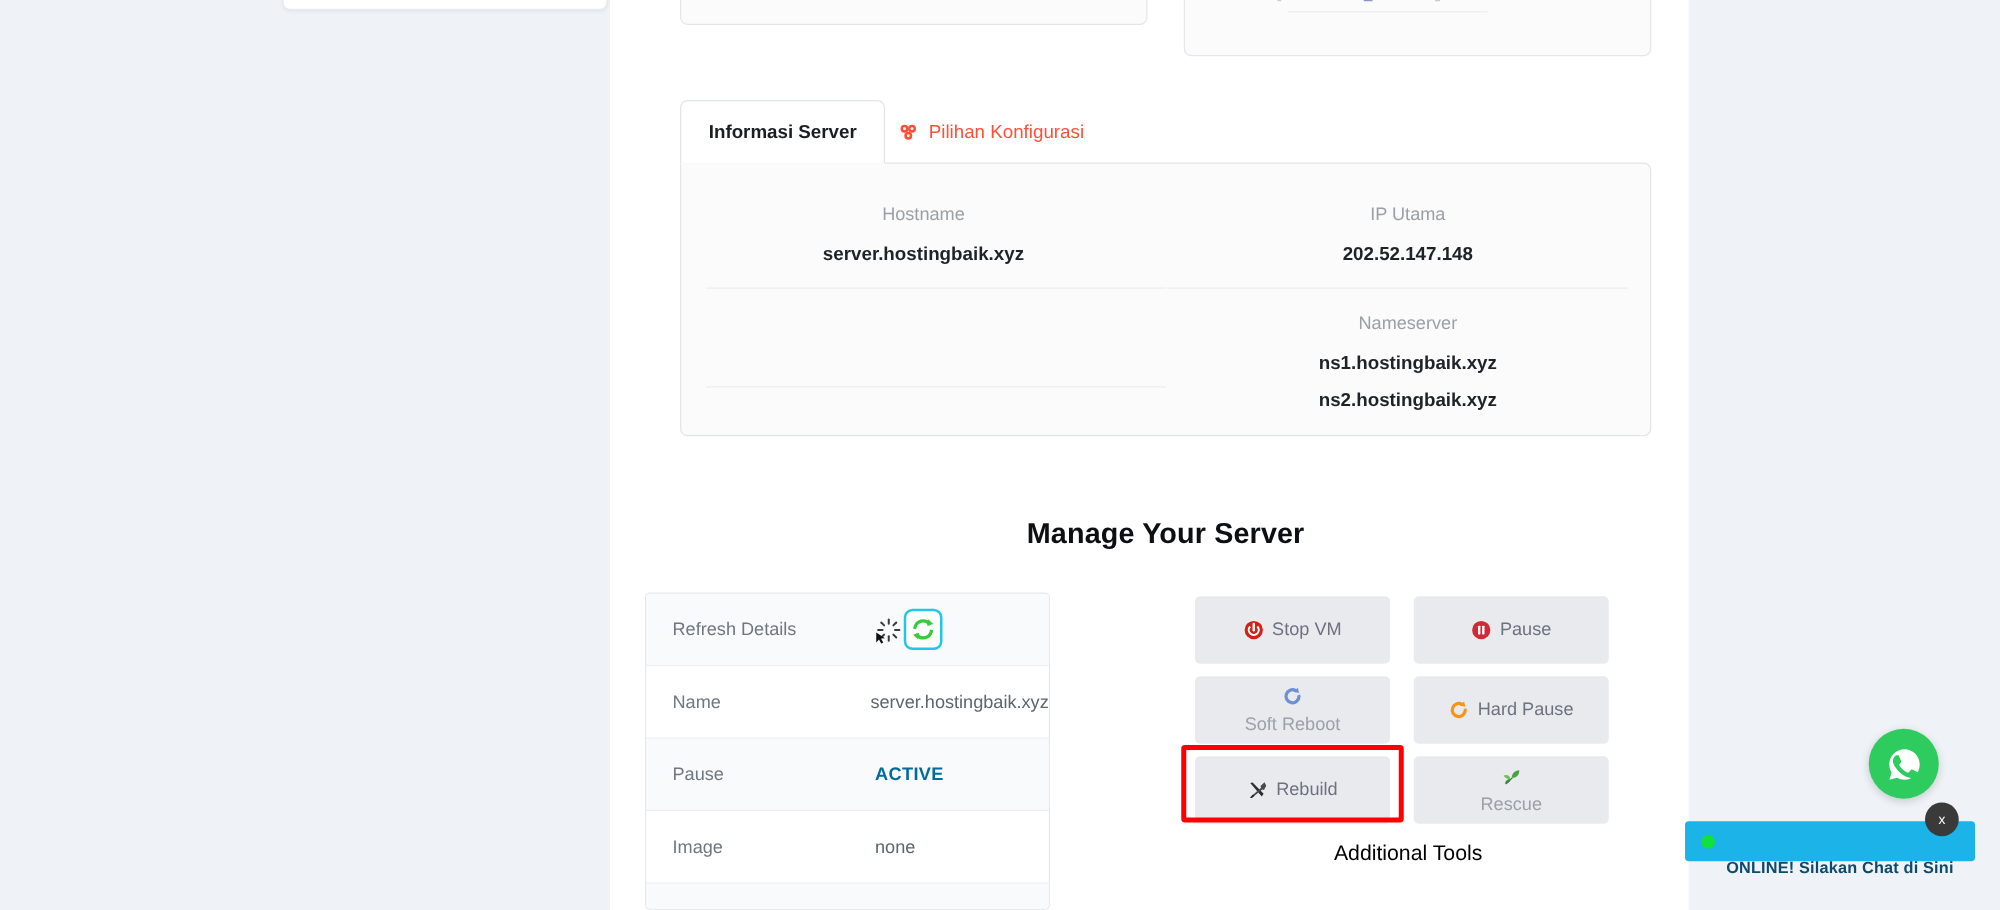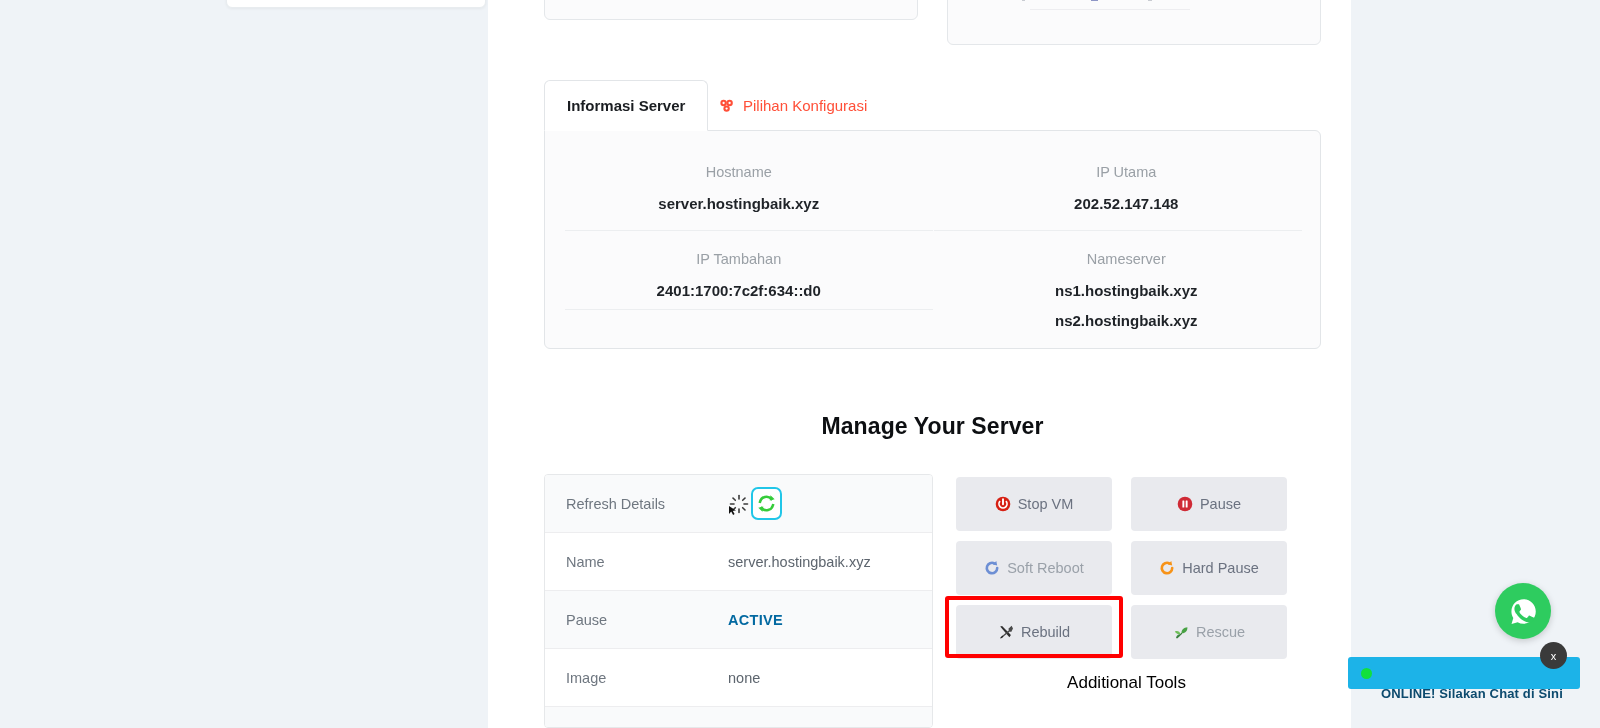--- a/index.html
+++ b/index.html
@@ -72,21 +72,21 @@
 
   
   .manage-title {
     position:absolute; left:544px; top:413px; width:777px;
     text-align:center; font-size:23px; font-weight:700; color:#0d0f12;
     letter-spacing:.1px;
   }
 
   
   .details-table {
-    position:absolute; left:544px; top:474px; width:389px; height:254px;
+    position:absolute; left:516px; top:474px; width:324px; height:254px;
     background:#ffffff; border:1px solid #e6e8ea; border-radius:4px;
     overflow:hidden;
   }
   .d-row { display:flex; align-items:center; height:57px; padding:0 0 0 21px; }
   .d-row.alt { background:#f9fafb; }
   .d-row.plain { background:#ffffff; }
   .d-key { width:162px; font-size:14.5px; color:#6f7780; }
   .d-val { font-size:14.5px; color:#5d656e; display:flex; align-items:center; }
   .d-val.status { color:#0369a1; font-weight:700; letter-spacing:.3px; }
   .d-row-sep { height:1px; background:#ededef; }
@@ -101,21 +101,21 @@
 
   
   .actions { position:absolute; left:956px; top:477px; width:331px; }
   .act-row { display:flex; gap:19px; margin-bottom:10px; }
   .act-btn {
     width:156px; height:54px; background:#e9eaee; border:none; border-radius:4px;
     display:flex; align-items:center; justify-content:center; gap:7px;
     font-size:14.5px; color:#6b7280; cursor:pointer;
     font-family:"Liberation Sans", sans-serif;
   }
-  .act-btn.dim { color:#9aa1a9; }
+  .act-btn.dim { color:#9aa1a9;flex-direction:column; }
   .act-ico { width:16px; height:16px; flex:0 0 16px; }
 
   .highlight-box {
     position:absolute; left:945px; top:596px; width:178px; height:62px;
     border:4px solid #ff0000; border-radius:3px; pointer-events:none; z-index:5;
   }
 
   .additional-tools {
     position:absolute; left:956px; top:673px; width:341px;
     text-align:center; font-size:17px; font-weight:400; color:#000000;
@@ -177,24 +177,20 @@
       <span>Pilihan Konfigurasi</span>
     </div>
   </div>
 
   <div class="info-panel">
     <div class="info-grid">
       <div class="info-col">
         <div class="info-cell">
           <div class="info-label">Hostname</div>
           <div class="info-value">server.hostingbaik.xyz</div>
-        </div>
-        <div class="info-cell" style="margin-top:29px;">
-          <div class="info-label">IP Tambahan</div>
-          <div class="info-value">2401:1700:7c2f:634::d0</div>
         </div>
       </div>
       <div class="info-col">
         <div class="info-cell">
           <div class="info-label">IP Utama</div>
           <div class="info-value">202.52.147.148</div>
         </div>
         <div class="info-cell" style="margin-top:29px;">
           <div class="info-label">Nameserver</div>
           <div class="info-value">ns1.hostingbaik.xyz</div>

